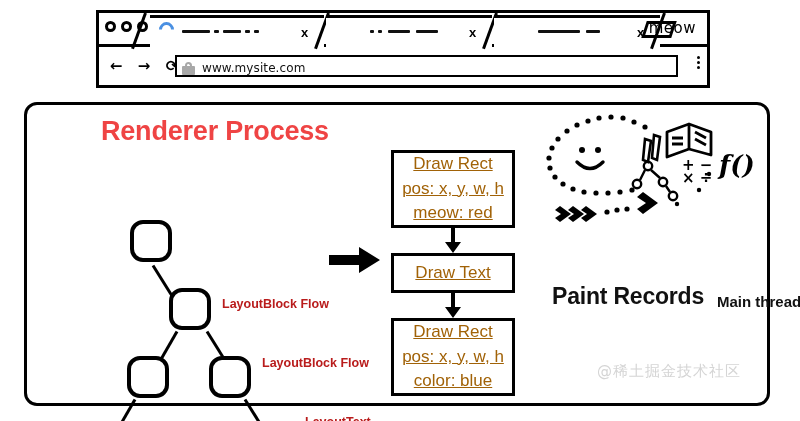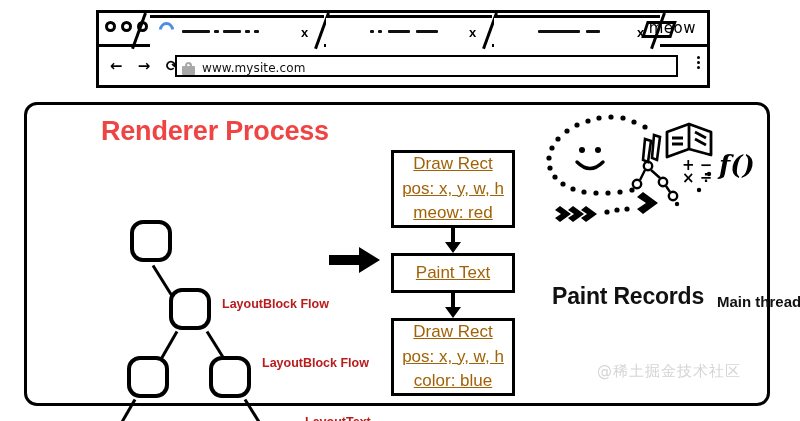--- a/index.html
+++ b/index.html
@@ -312,21 +312,21 @@
     <div class="paint-line">Draw Rect</div>
     <div class="paint-line">pos: x, y, w, h</div>
     <div class="paint-line">meow: red</div>
   </div>
 
   <svg class="paint-arrow" style="left:418px; top:123px; height:25px;" viewBox="0 0 16 25">
     <path d="M6 0 H10 V14 H16 L8 25 L0 14 H6 Z" fill="#000"></path>
   </svg>
 
   <div class="paint-box" style="left:364px; top:148px; width:124px; height:40px;">
-    <div class="paint-line">Paint Text</div>
+    <div class="paint-line">Draw Text</div>
   </div>
 
   <svg class="paint-arrow" style="left:418px; top:188px; height:25px;" viewBox="0 0 16 25">
     <path d="M6 0 H10 V14 H16 L8 25 L0 14 H6 Z" fill="#000"></path>
   </svg>
 
   <div class="paint-box" style="left:364px; top:213px; width:124px; height:78px;">
     <div class="paint-line">Draw Rect</div>
     <div class="paint-line">pos: x, y, w, h</div>
     <div class="paint-line">color: blue</div>

